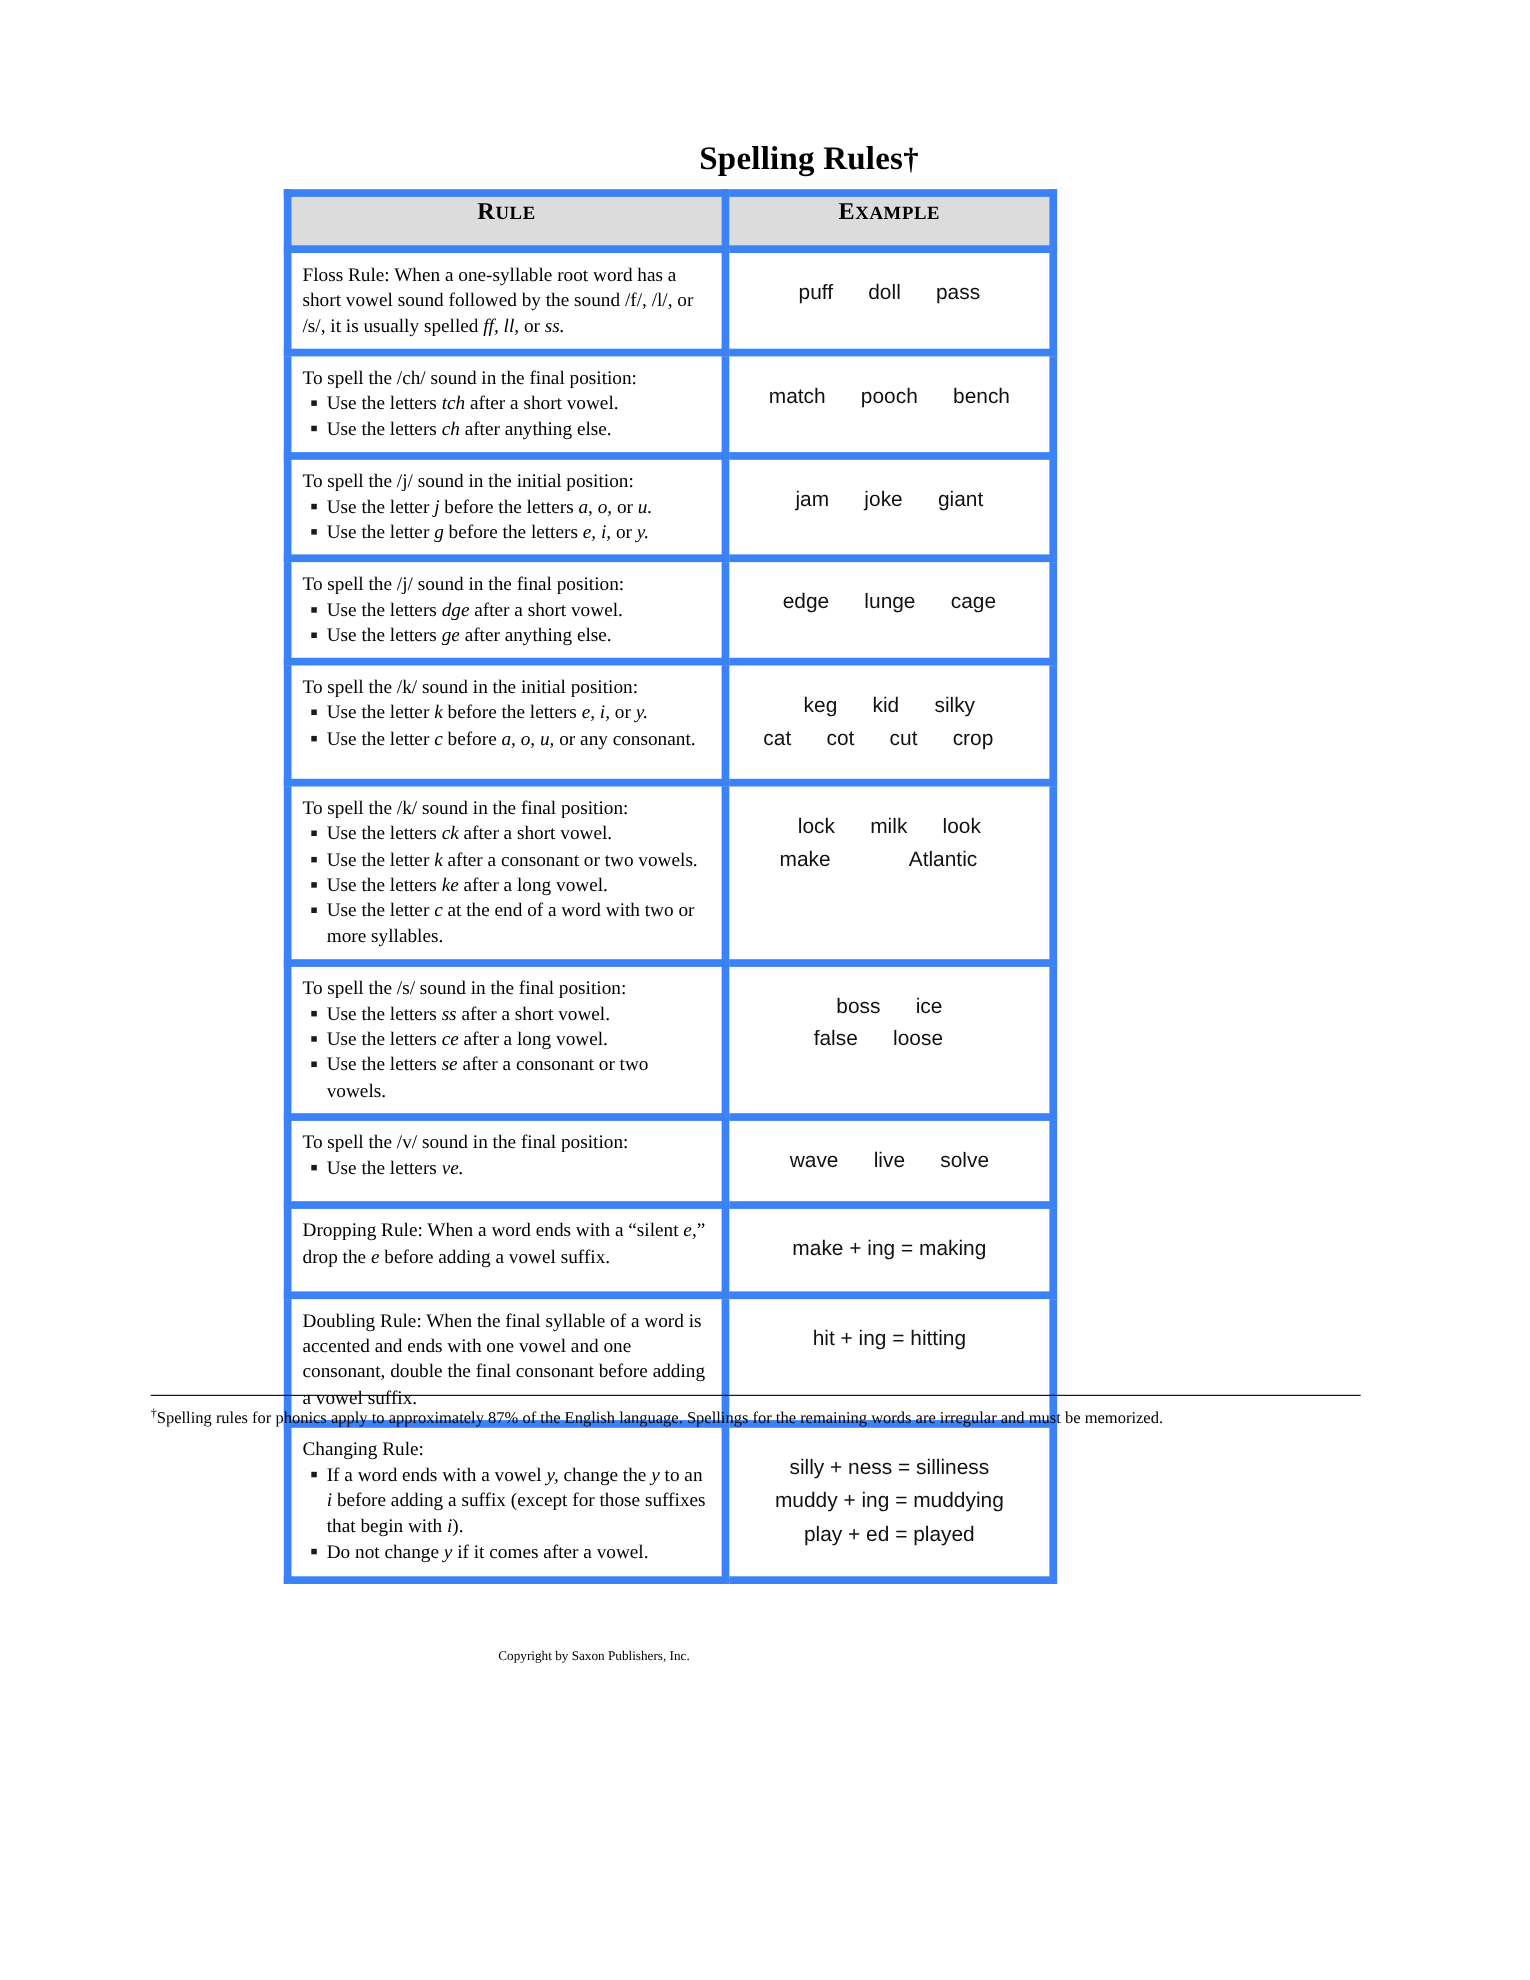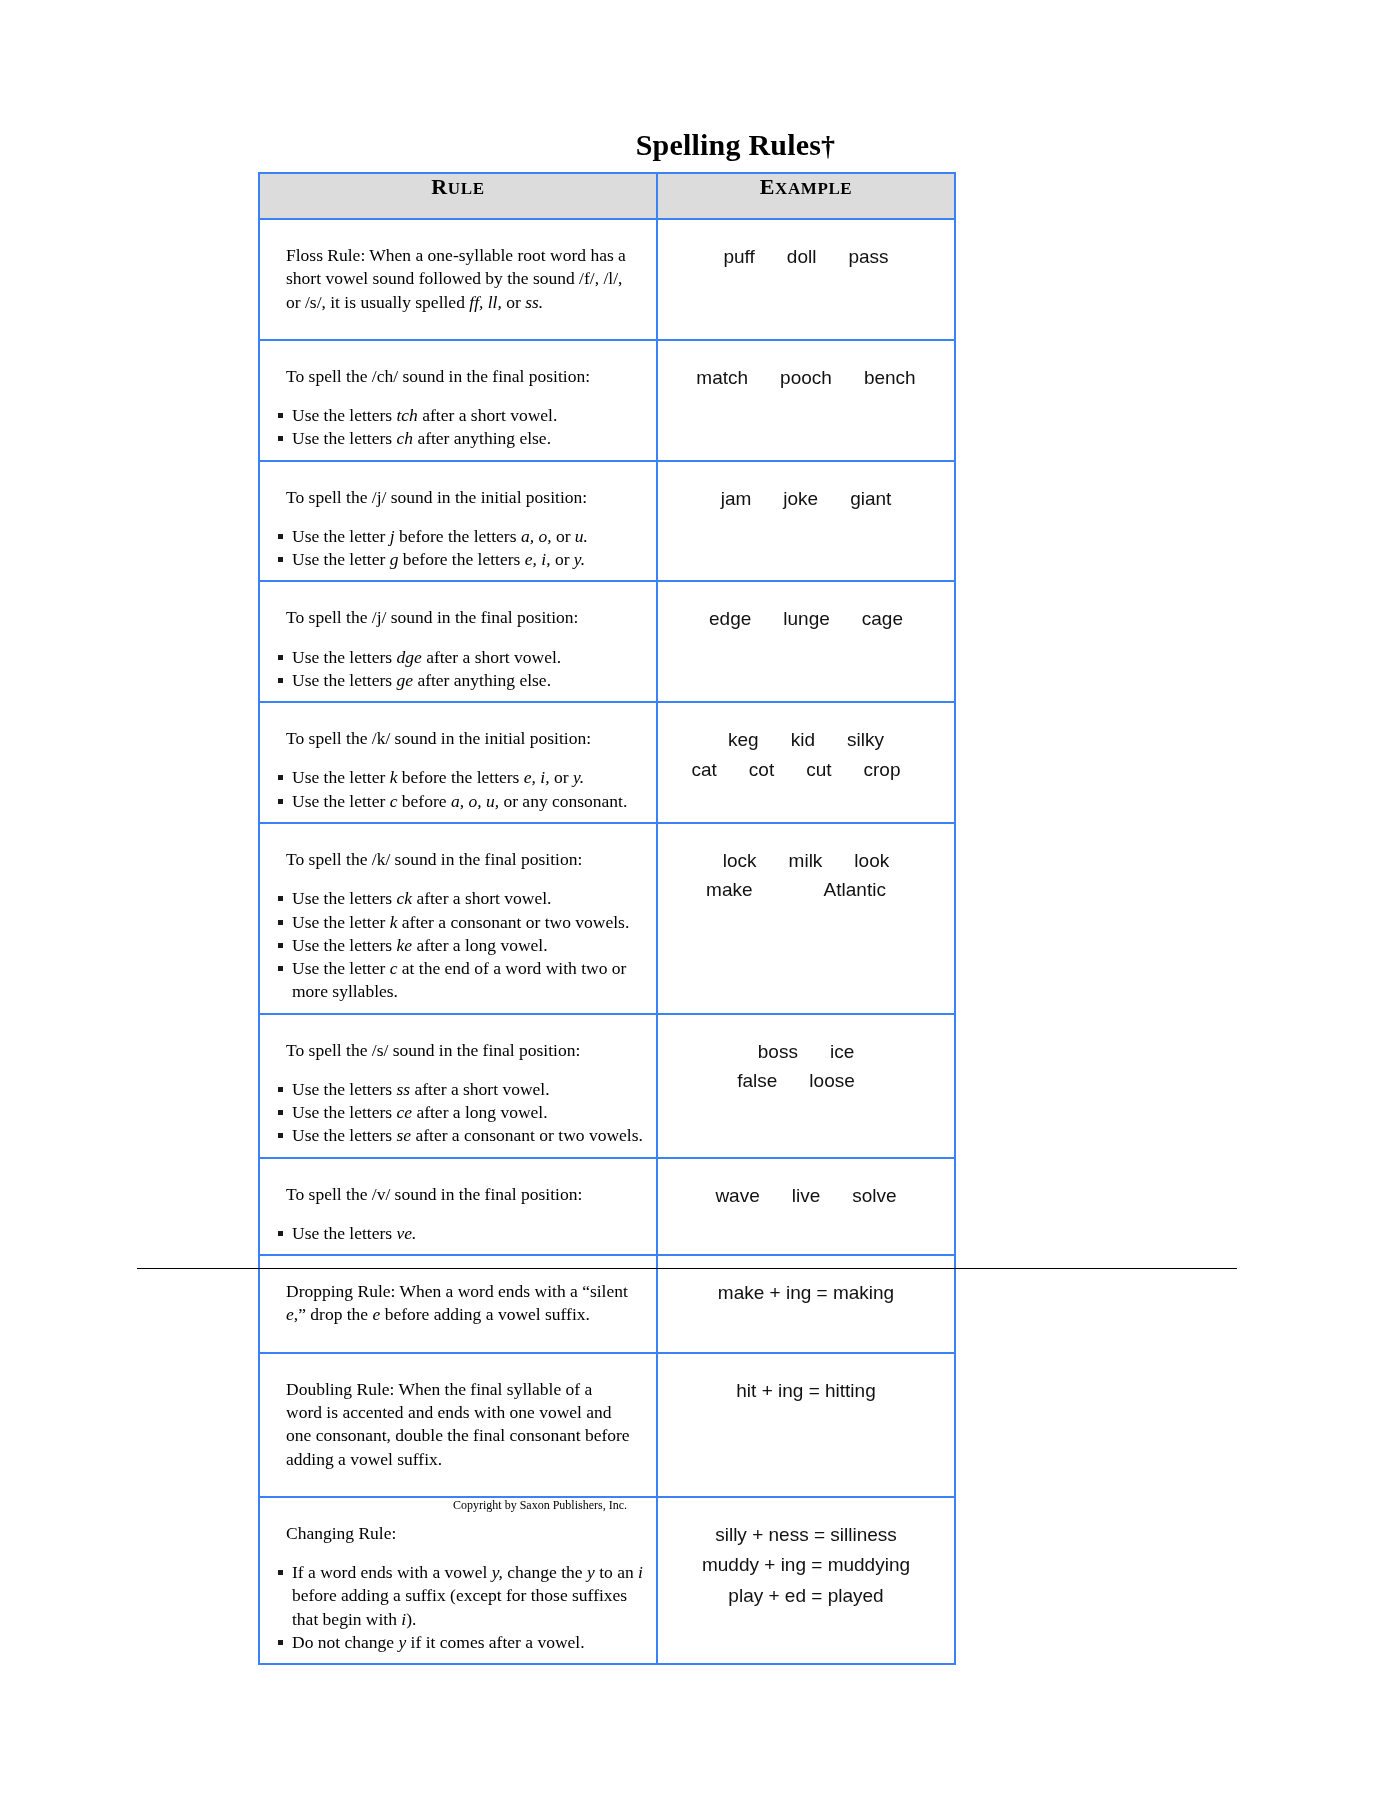--- a/index.html
+++ b/index.html
@@ -44,21 +44,21 @@
   
   .rules-table {
     position: absolute;
     left: 258px;
     top: 172px;
     width: 696px;
     border-collapse: collapse;
     table-layout: fixed;
   }
   .rules-table td, .rules-table th {
-    border: 2px solid #3b82f6;
+    border: 7px solid #3b82f6;
     vertical-align: top;
     padding: 0;
   }
   .col-rule { width: 398px; }
   .col-example { width: 298px; }
 
   thead th {
     background: #dcdcdd;
     border-bottom: 2px solid #6a6a6c;
     height: 44px;
@@ -74,21 +74,21 @@
   .hdr-text .smallcap-first { font-size: 22px; }
   .hdr-text .smallcaps { font-size: 17px; }
 
   
   .rule-cell {
     padding: 8px 10px 9px 10px;
     font-family: "Liberation Serif", serif;
     font-size: 17.5px;
     line-height: 1.33;
   }
-  .rule-lead { margin: 16px; }
+  .rule-lead { margin: 0; }
   .rule-list {
     list-style: none;
     margin: 0;
     padding: 0;
   }
   .rule-list li {
     position: relative;
     padding-left: 22px;
     margin: 0;
   }
@@ -391,16 +391,19 @@
               <div class="ex-eq">muddy + ing = muddying</div>
               <div class="ex-eq">play + ed = played</div>
             </div>
           </td>
         </tr>
       </tbody>
   </table>
 
   <div class="footnote-rule"></div>
 
+  <div class="footnote">
+    <sup>†</sup><span>Spelling rules for phonics apply to approximately 87% of the English language. Spellings for the remaining words are irregular and must be memorized.</span>
+  </div>
 
   <div class="copyright">Copyright by Saxon Publishers, Inc.</div>
 
 </div>
 
 </body></html>

